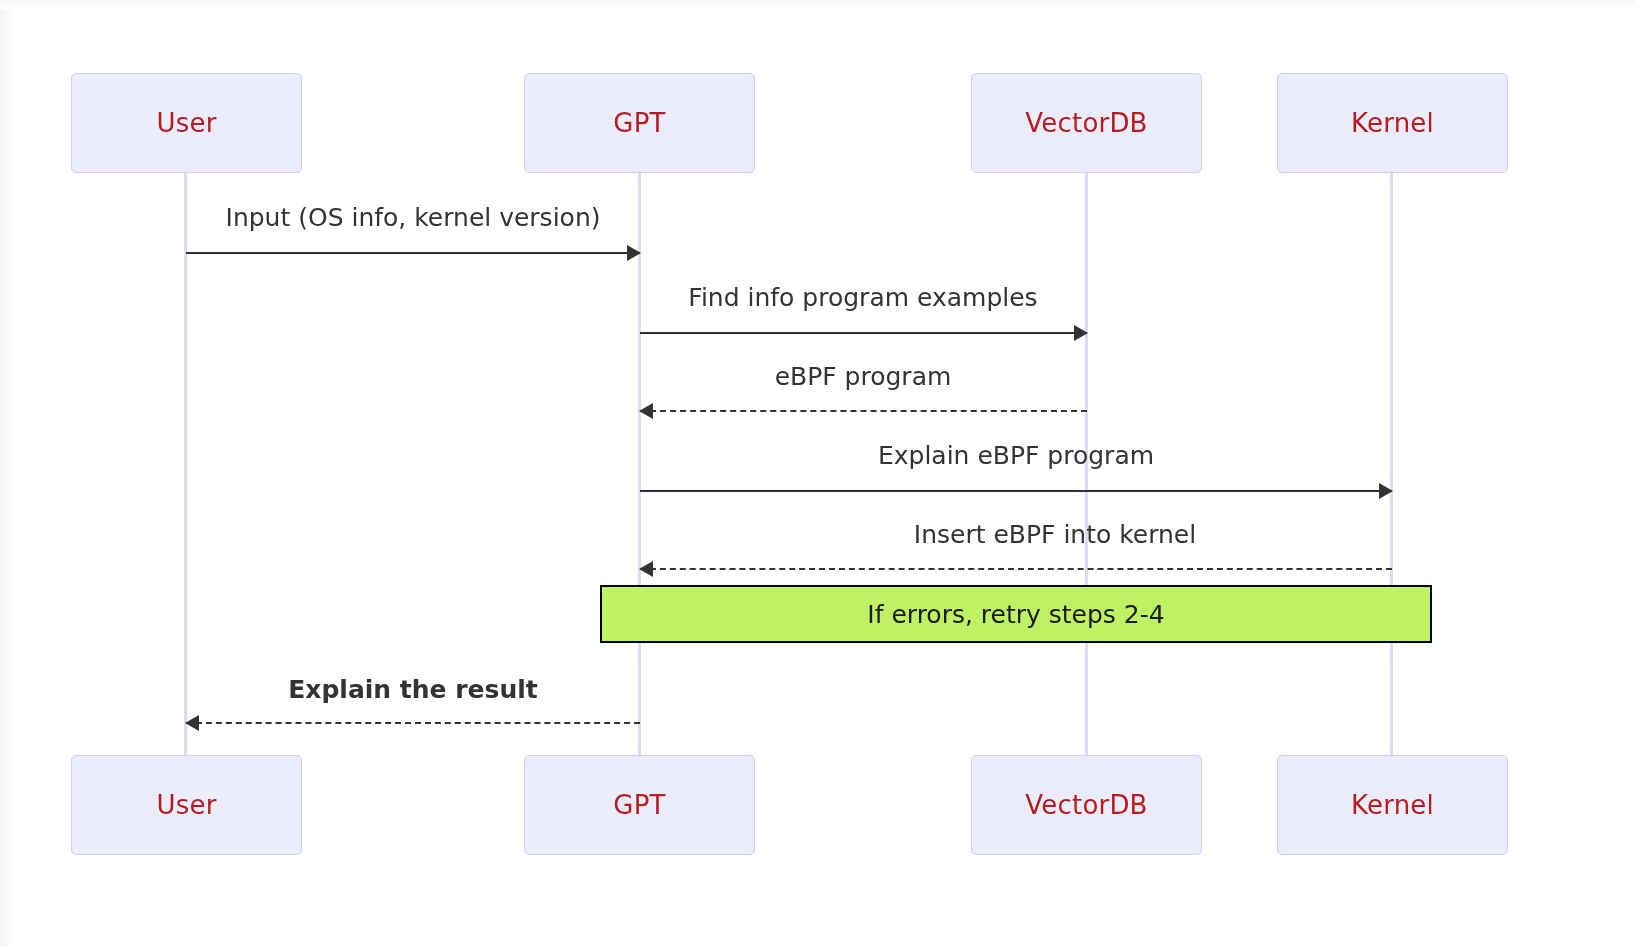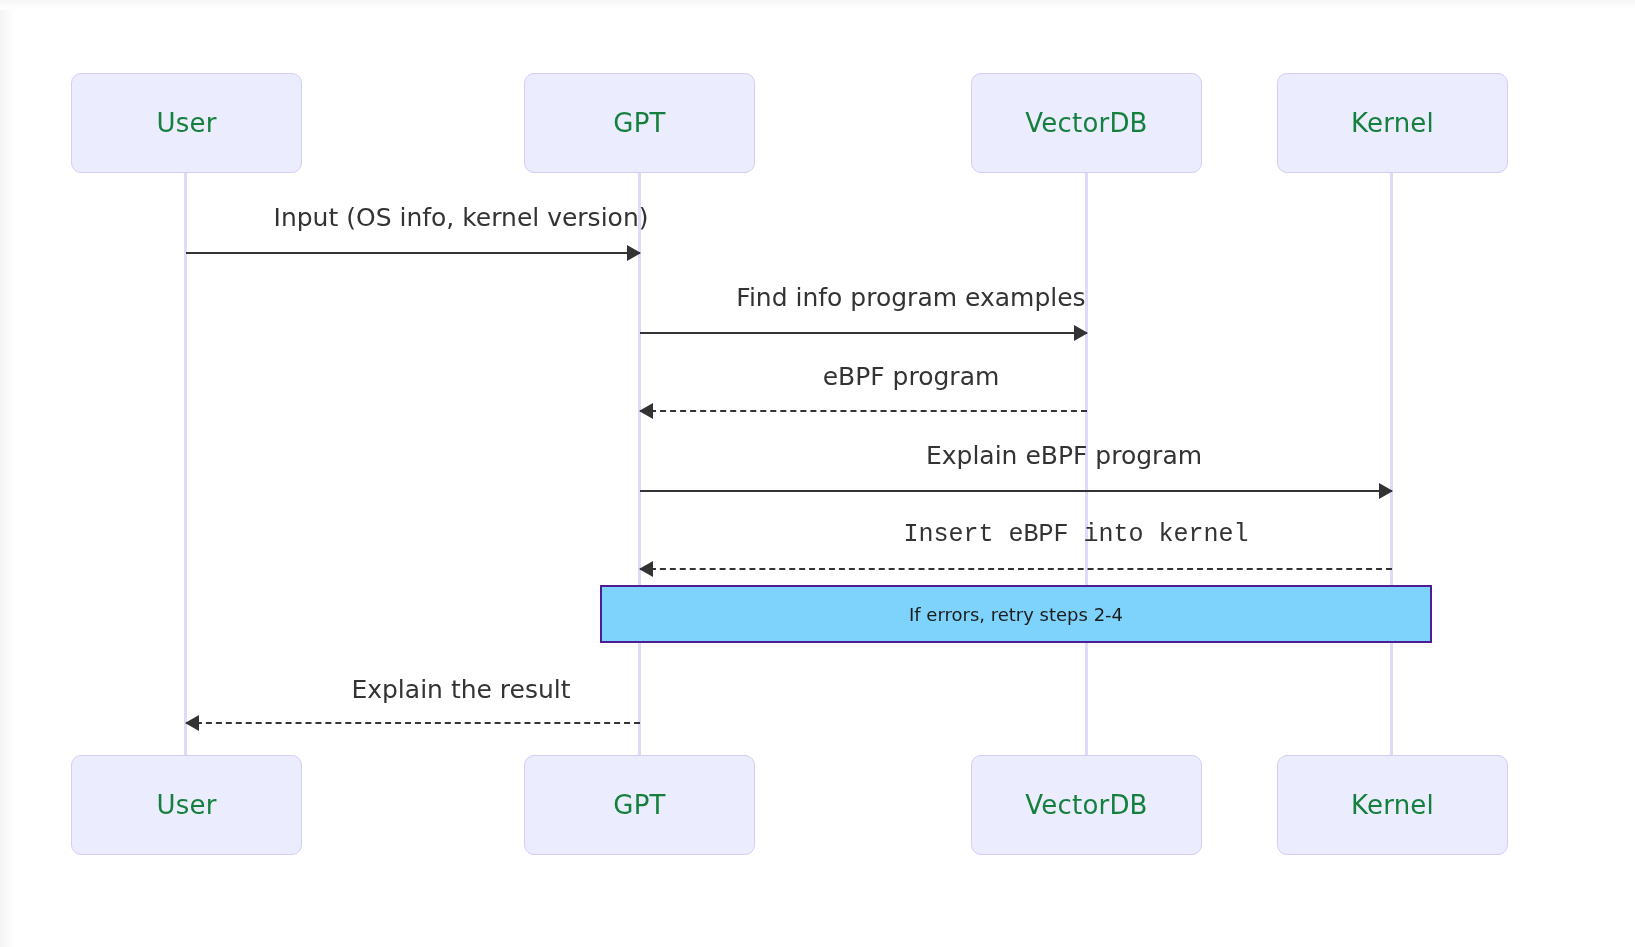--- a/index.html
+++ b/index.html
@@ -16,23 +16,23 @@
     background:linear-gradient(to right,#f4f4f6,#ffffff);pointer-events:none;}
   .page-edge-top{position:absolute;left:0;top:0;width:1635px;height:10px;
     background:linear-gradient(to bottom,#f6f6f8,#ffffff);pointer-events:none;}
 
   
   .actor-box{
     position:absolute;
     box-sizing:border-box;
     background:#ECECFF;
     border:1px solid #d6cdf5;
-    border-radius:10px;
+    border-radius:5px;
     display:flex;align-items:center;justify-content:center;
-    color:#15803d;
+    color:#b91c1c;
     font-size:26px;
     letter-spacing:.2px;
   }
 
   
   .lifeline{
     position:absolute;
     width:3px;
     background:#e2d9f8;
   }
@@ -61,32 +61,31 @@
     border-bottom:8px solid transparent;
     border-right:14px solid #333333;
   }
   .msg-label{
     position:absolute;
     text-align:right;
     color:#333333;
     font-size:25px;
     white-space:nowrap;
     transform:translateX(-50%);
-    margin-left:48px;
   }
 
   
   .note-box{
     position:absolute;
     box-sizing:border-box;
-    background:#7dd3fc;
-    border:2px solid #4c1d95;
+    background:#bef264;
+    border:2px solid #000000;
     display:flex;align-items:center;justify-content:center;
     color:#1c1c1c;
-    font-size:18px;
+    font-size:25px;
   }
 </style>
 </head>
 <body>
 
 <div id="stage">
 
   <div class="page-edge-left"></div>
   <div class="page-edge-top"></div>
 
@@ -117,29 +116,29 @@
     <div class="line"></div>
     <div class="head"></div>
   </div>
 
   <div class="msg-label" style="left:1016px;top:441px;">Explain eBPF program</div>
   <div class="msg to-right" style="left:640px;top:490px;width:752px;">
     <div class="line"></div>
     <div class="head"></div>
   </div>
 
-  <div class="msg-label" style="left:1028px;top:520px;font-family:Liberation Mono, monospace;">Insert eBPF into kernel</div>
+  <div class="msg-label" style="left:1055px;top:520px;">Insert eBPF into kernel</div>
   <div class="msg dashed to-left" style="left:640px;top:568px;width:752px;">
     <div class="line"></div>
     <div class="head"></div>
   </div>
 
   <div class="note-box" style="left:600px;top:585px;width:832px;height:58px;">If errors, retry steps 2-4</div>
 
-  <div class="msg-label" style="left:413px;top:675px;">Explain the result</div>
+  <div class="msg-label" style="left:413px;top:675px;font-weight:bold;">Explain the result</div>
   <div class="msg dashed to-left" style="left:186px;top:722px;width:454px;">
     <div class="line"></div>
     <div class="head"></div>
   </div>
 
   <div class="actor-box" style="left:71px;top:755px;width:231px;height:100px;">User</div>
   <div class="actor-box" style="left:524px;top:755px;width:231px;height:100px;">GPT</div>
   <div class="actor-box" style="left:971px;top:755px;width:231px;height:100px;">VectorDB</div>
   <div class="actor-box" style="left:1277px;top:755px;width:231px;height:100px;">Kernel</div>
 

